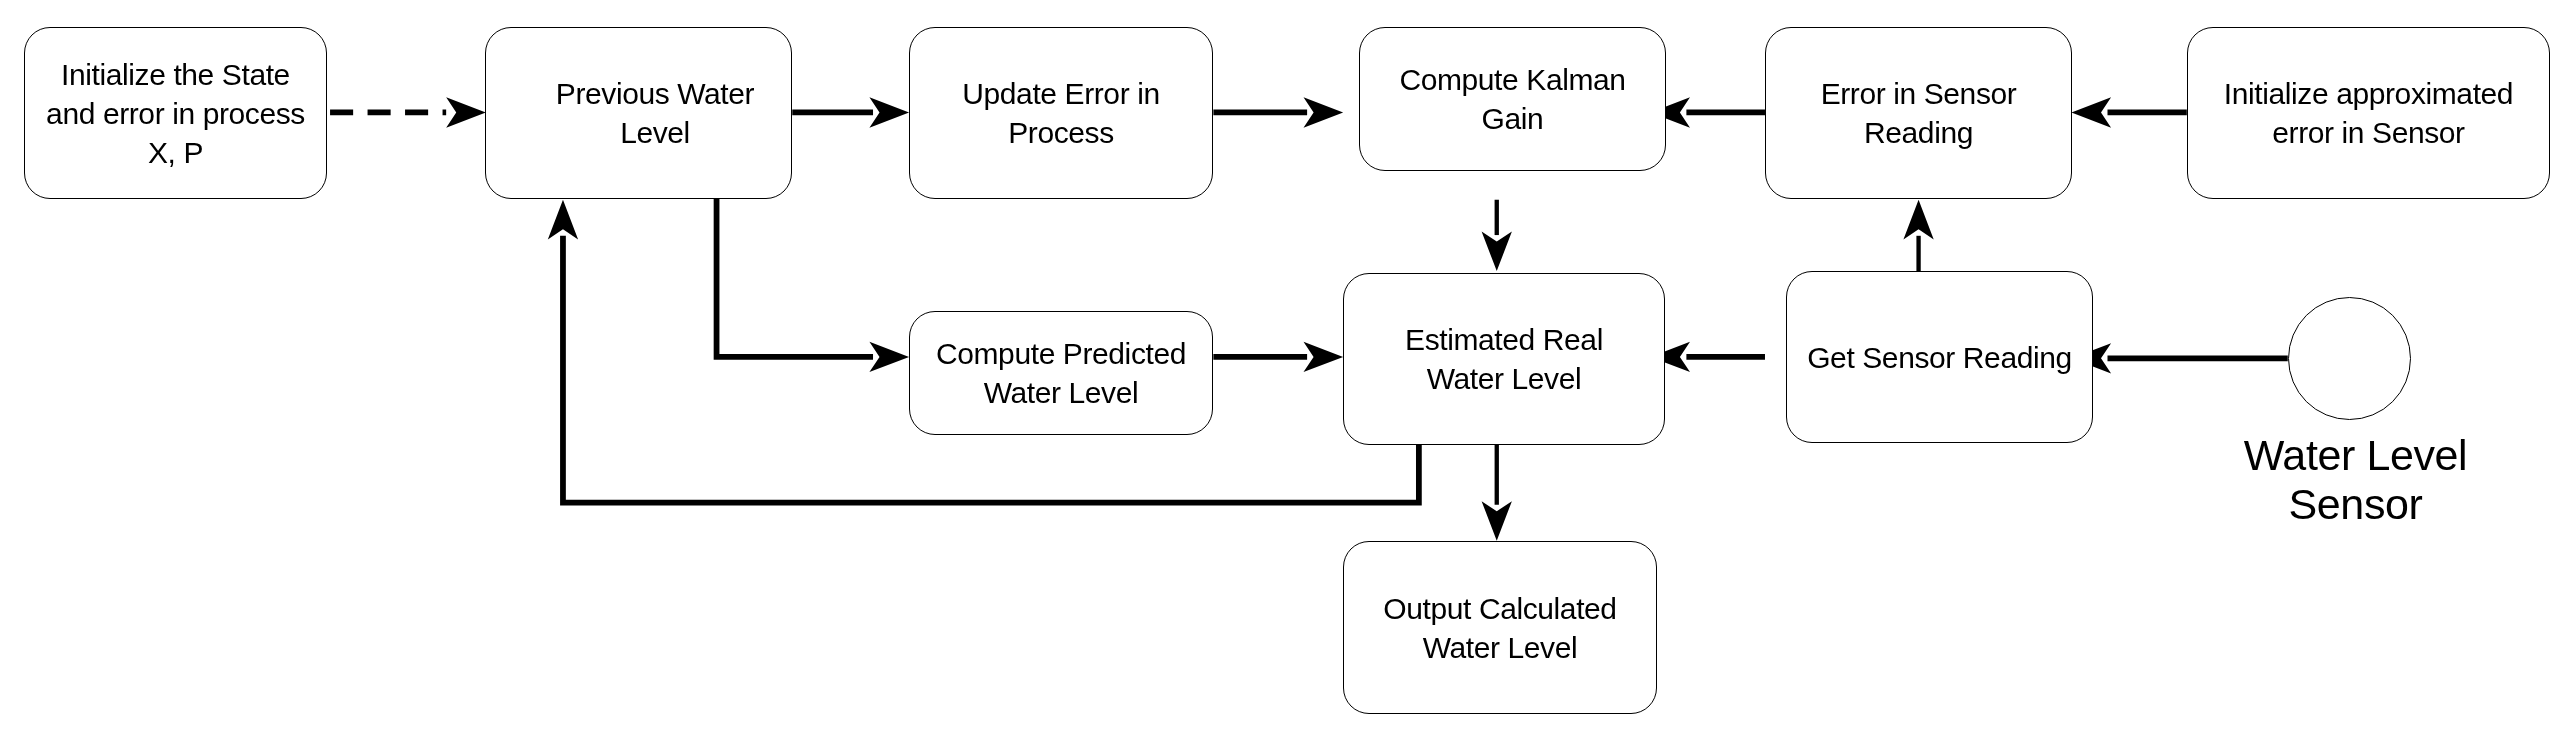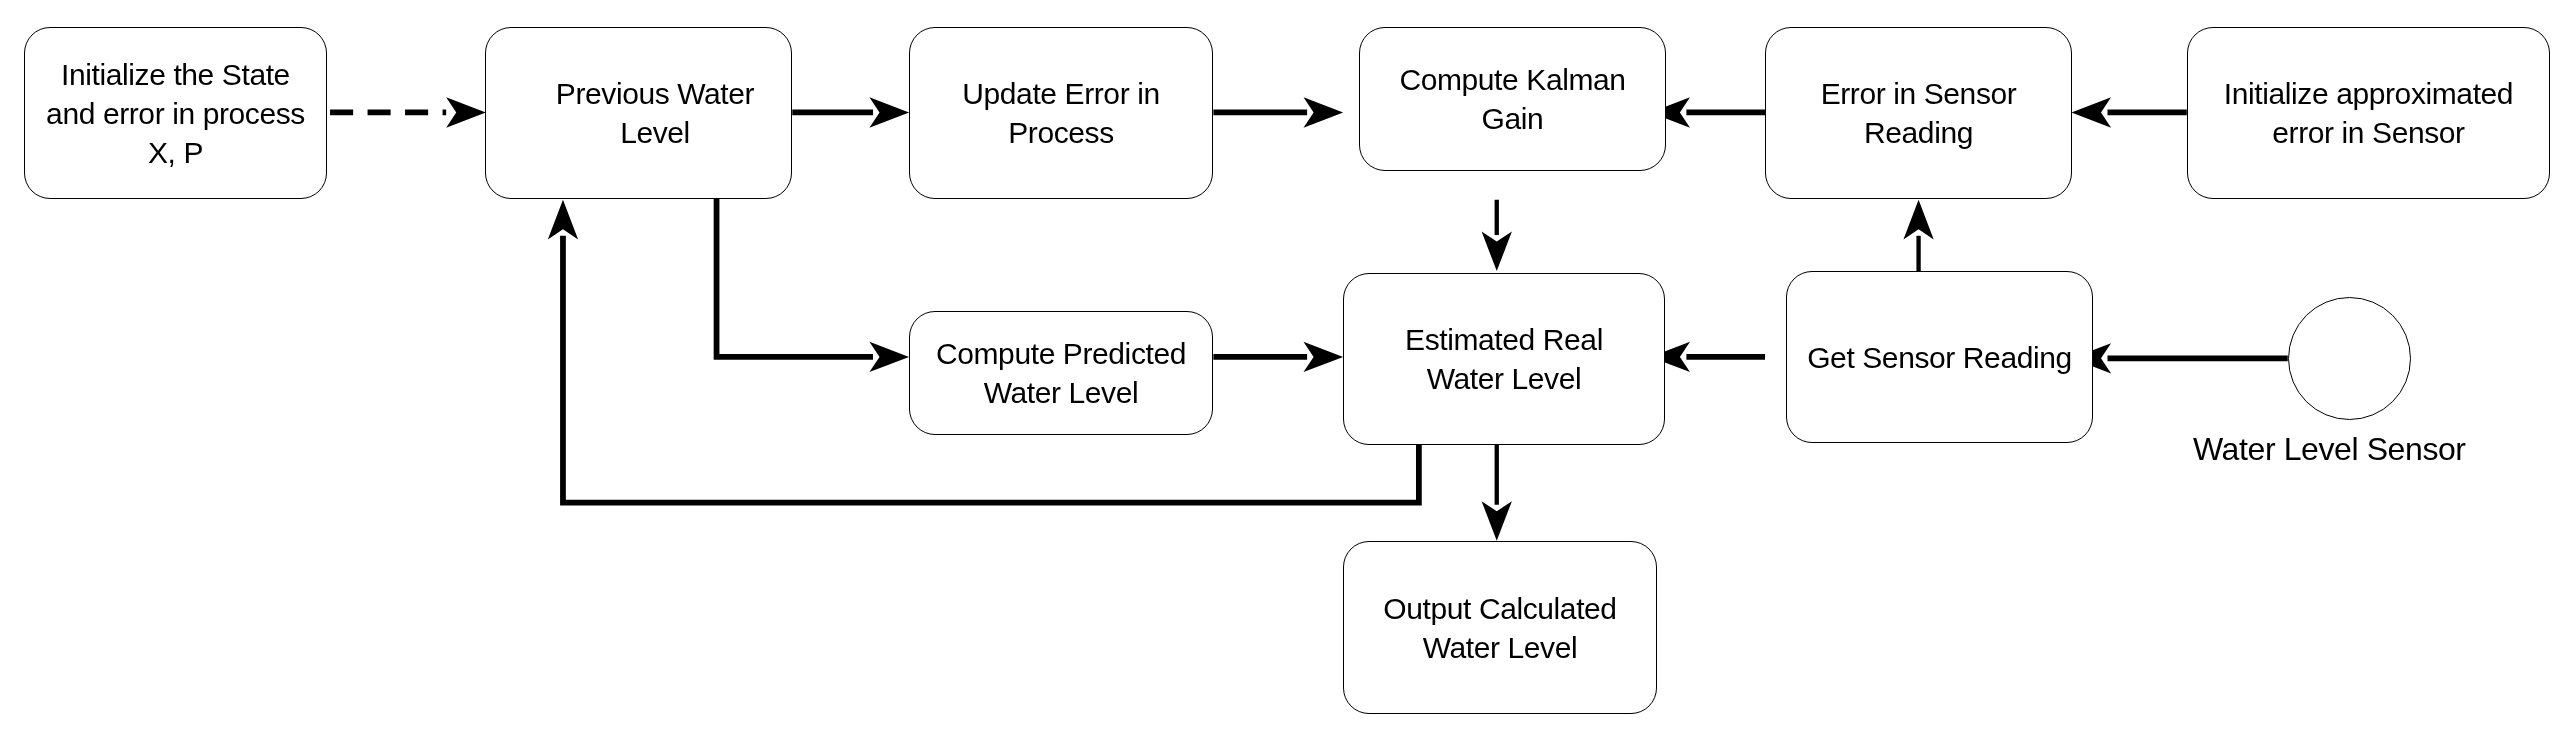--- a/index.html
+++ b/index.html
@@ -45,21 +45,22 @@
     position:absolute;
     left:2288px;top:297px;width:123px;height:123px;
     box-sizing:border-box;
     border:1.4px solid #000;
     border-radius:50%;
     background:#fff;
   }
   .sensor-label{
     position:absolute;
     left:2193px;top:431px;width:325px;
-    font-size:32px;
+    text-align:center;
+    font-size:43px;
     letter-spacing:-0.4px;
   }
   .edge-line{stroke:#000;fill:none;}
   .edge-head{fill:#000;stroke:none;}
 </style>
 </head>
 <body>
 
 <div class="canvas">
 

